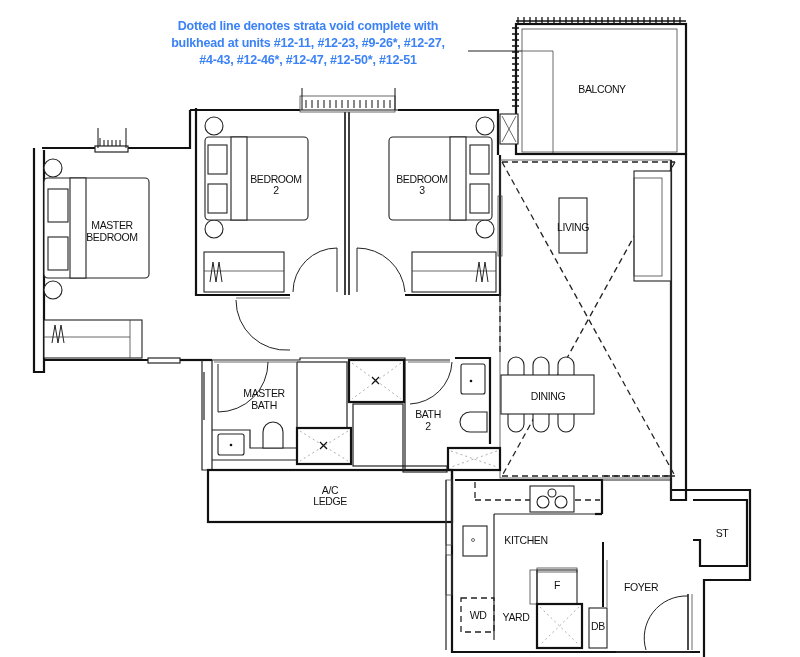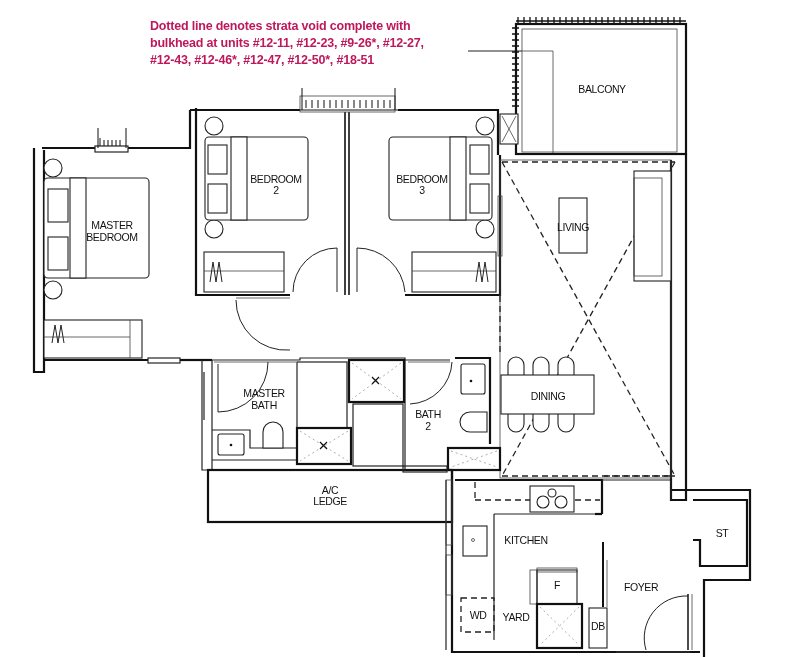--- a/index.html
+++ b/index.html
@@ -5,30 +5,30 @@
     html, body { margin: 0; padding: 0; background: #ffffff; }
     body { width: 800px; height: 657px; overflow: hidden; position: relative; font-family: "Liberation Sans", sans-serif; }
     #plan { position: absolute; left: 0; top: 0; width: 800px; height: 657px; }
     .wall { fill: none; stroke: #111; stroke-width: 2.2; }
     .wall-thin { fill: none; stroke: #222; stroke-width: 1.2; }
     .hair { fill: none; stroke: #444; stroke-width: 0.8; }
     .dash { fill: none; stroke: #222; stroke-width: 1.3; stroke-dasharray: 6 4; }
     .door { fill: none; stroke: #222; stroke-width: 1; }
     .furn { fill: #fff; stroke: #222; stroke-width: 1.1; }
     .lbl { font-family: "Liberation Sans", sans-serif; font-size: 10.5px; fill: #111; text-anchor: middle; letter-spacing: -0.4px; }
-    .note { position: absolute; font-family: "Liberation Sans", sans-serif; font-size: 12.5px; color: #be185d; font-weight: bold; text-align: left; line-height: 17px; letter-spacing: -0.2px; }
+    .note { position: absolute; font-family: "Liberation Sans", sans-serif; font-size: 12.5px; color: #3b82f6; font-weight: bold; text-align: center; line-height: 17px; letter-spacing: -0.2px; }
     .note-line { display: block; white-space: nowrap; }
   </style>
 </head>
 <body>
 
 <div class="note" style="left:150px; top:18px; width:316px;">
   <span class="note-line">Dotted line denotes strata void complete with</span>
   <span class="note-line">bulkhead at units #12-11, #12-23, #9-26*, #12-27,</span>
-  <span class="note-line">#12-43, #12-46*, #12-47, #12-50*, #18-51</span>
+  <span class="note-line">#4-43, #12-46*, #12-47, #12-50*, #12-51</span>
 </div>
 
 <svg id="plan" viewBox="0 0 800 657" xmlns="http://www.w3.org/2000/svg">
 
   <line x1="468" y1="51" x2="522" y2="51" stroke="#222" stroke-width="1.2"></line>
   <polyline points="522,51 553,51 553,155" class="hair"></polyline>
 
   <g>
     <rect x="516" y="24" width="170" height="130" class="wall"></rect>
     <rect x="522" y="29" width="155" height="123" class="hair"></rect>

